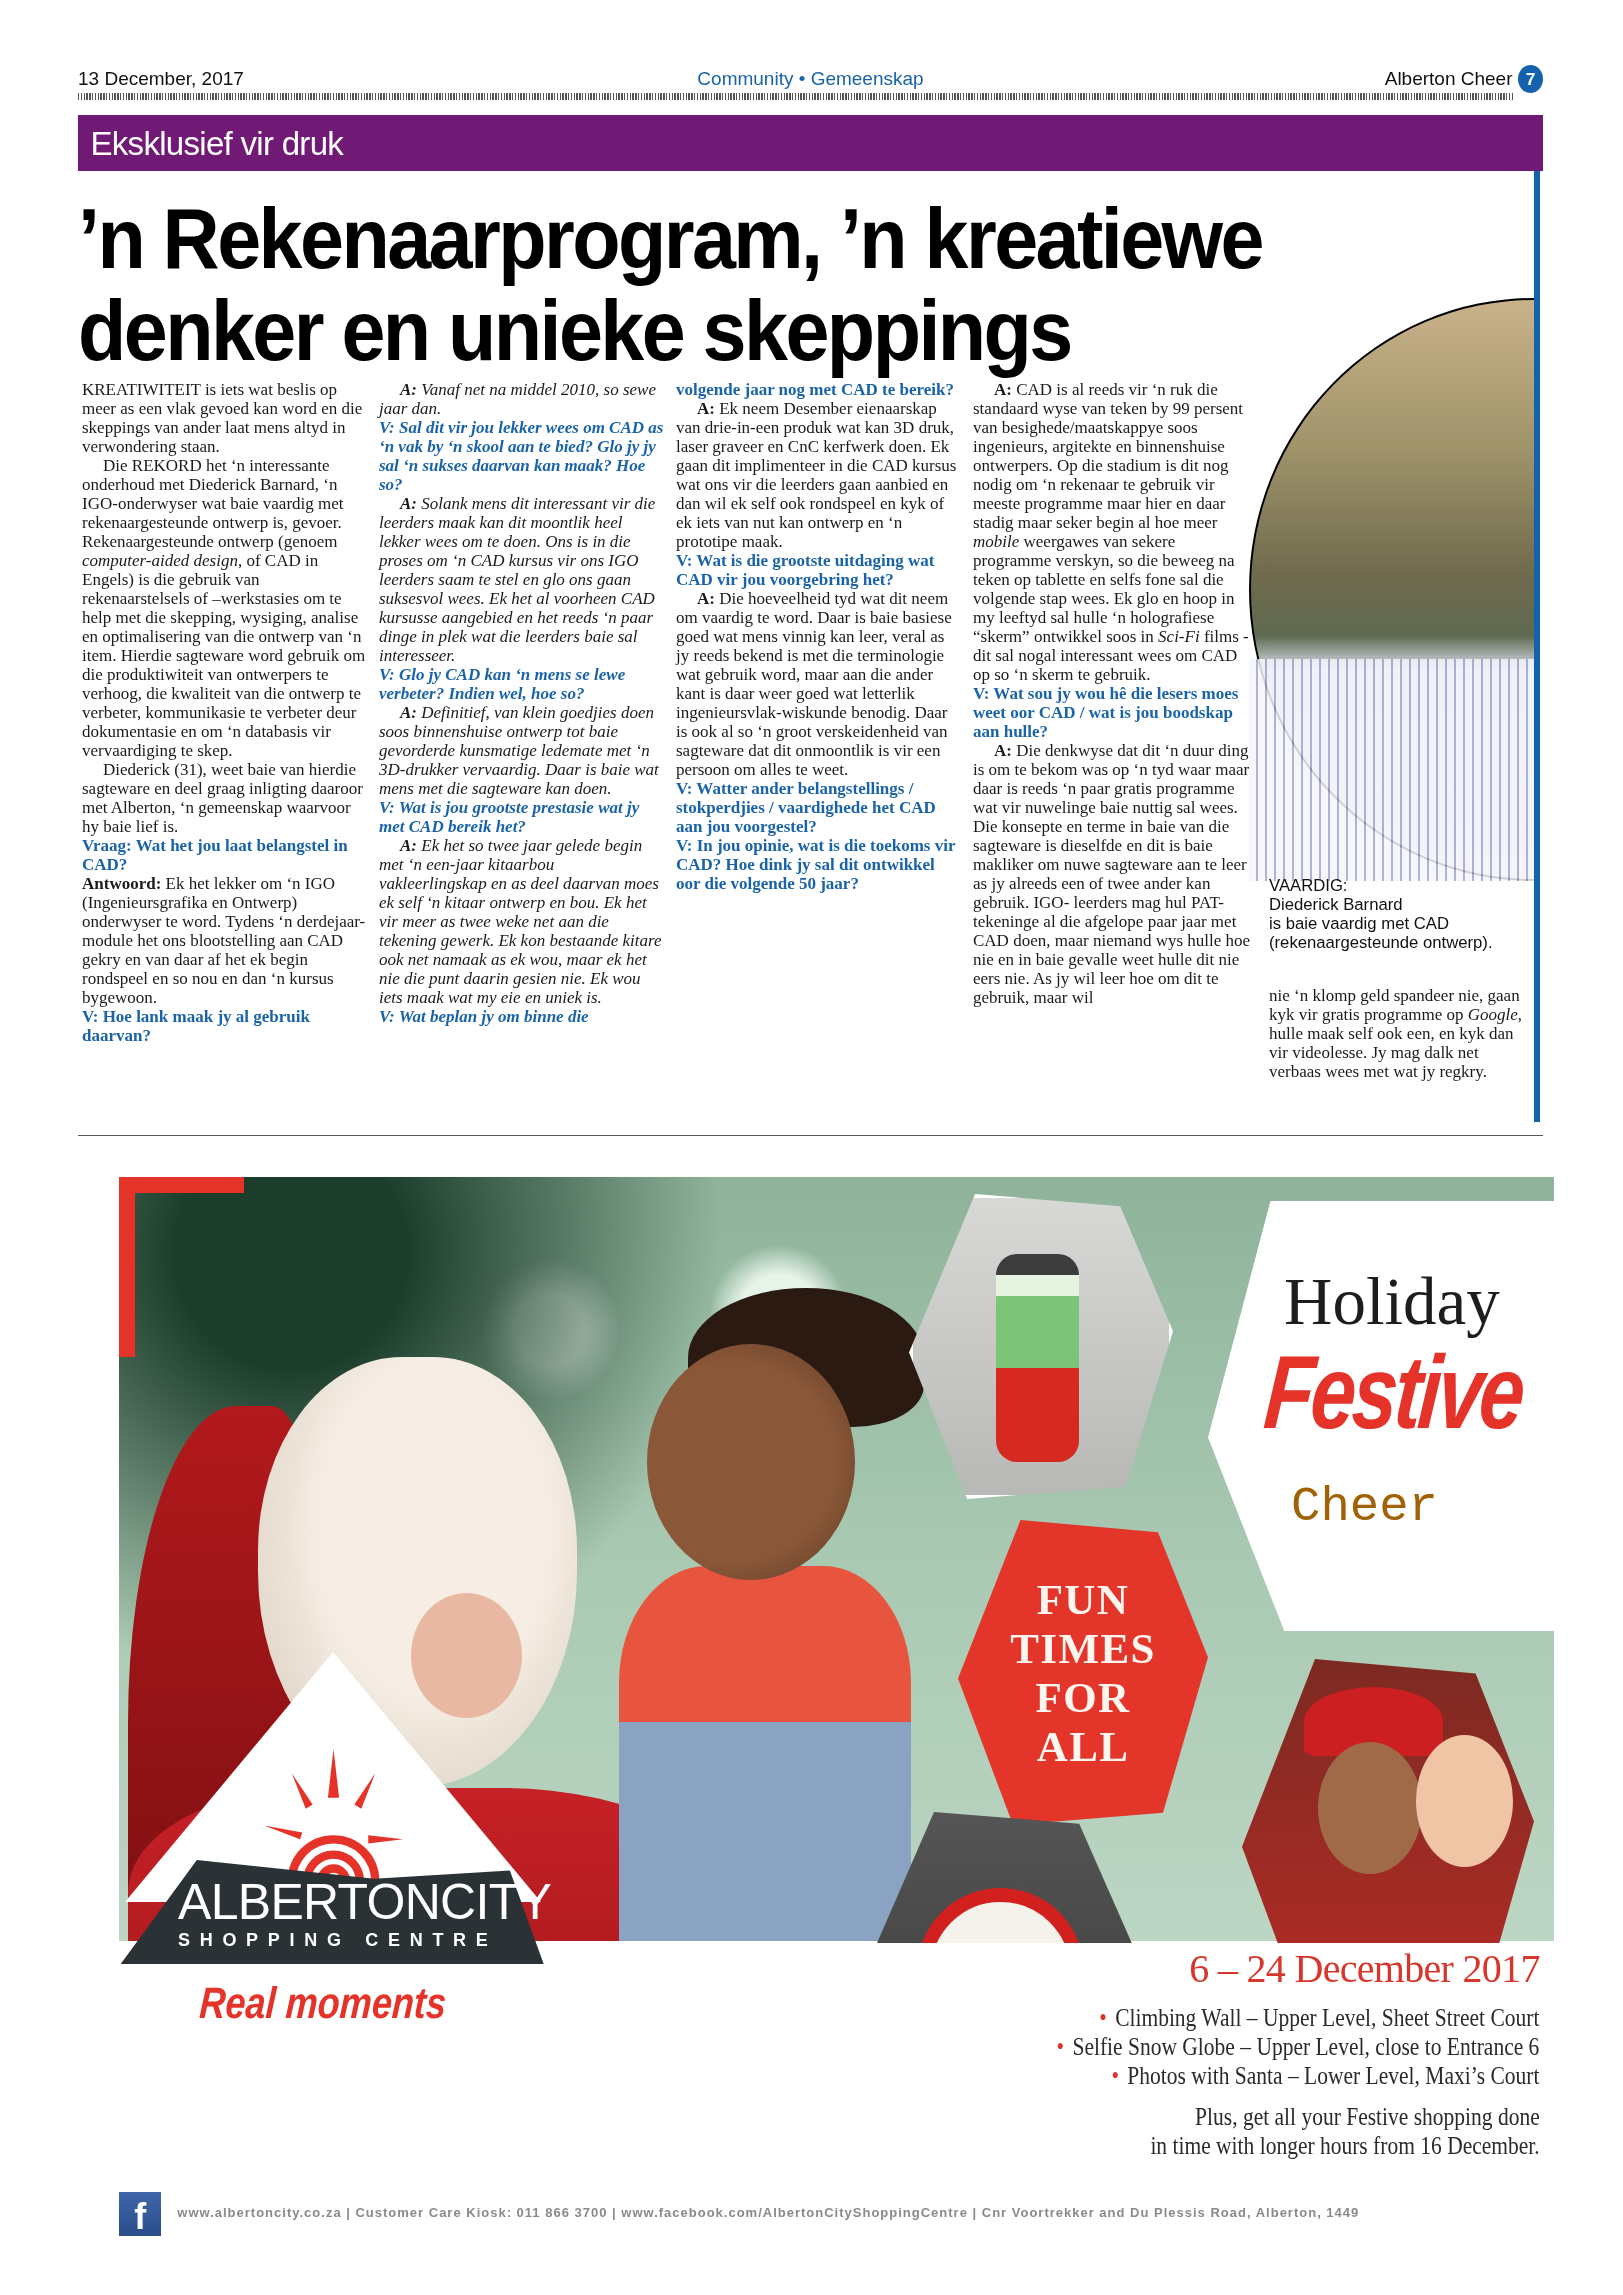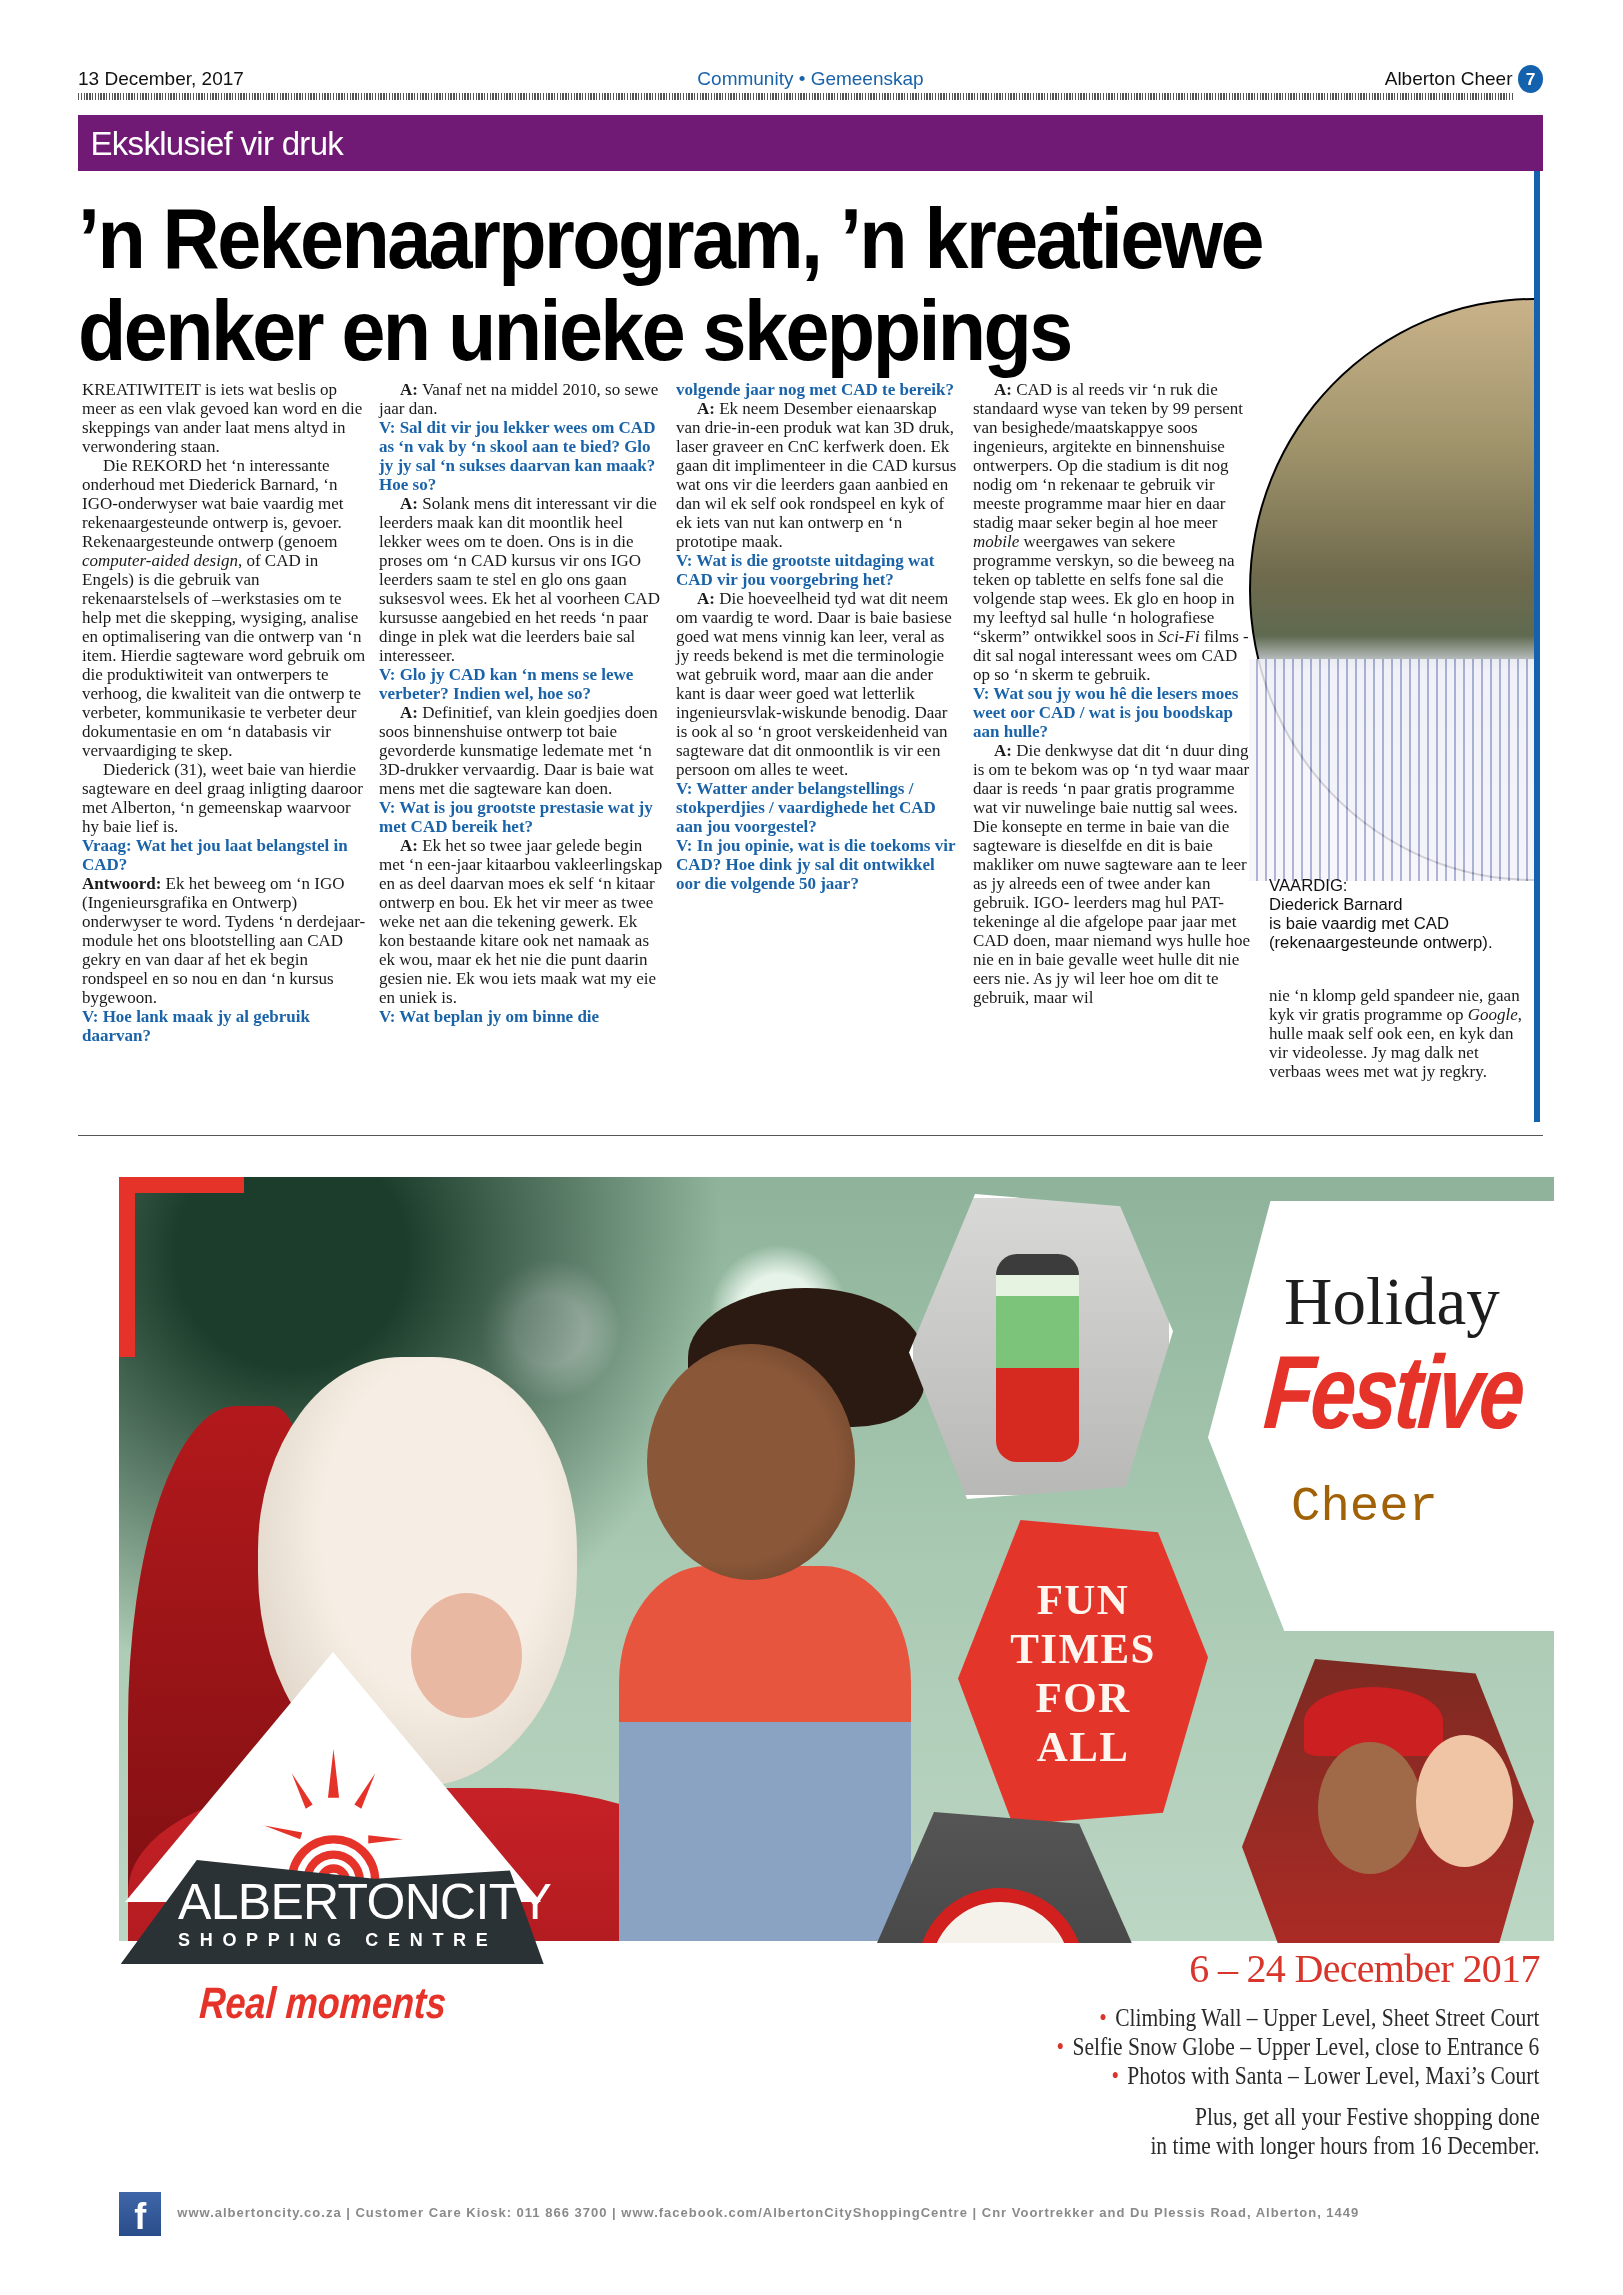--- a/index.html
+++ b/index.html
@@ -25,21 +25,21 @@
      font-size: 86px; line-height: 92px; color: #000; letter-spacing: -2.8px; transform: scaleX(0.92); transform-origin: left top; }
 
   
   .cols { position: absolute; top: 380px; left: 0; }
   .col { position: absolute; width: 285px; font-size: 17px; line-height: 19px; color: #1a1a1a; }
   .col p { margin: 0; }
   .col p.indent { text-indent: 21px; }
   .col .q { color: #1a63a8; font-weight: bold; }
   .col .b { font-weight: bold; }
   .col i { font-style: italic; }
-  #c1 { left: 82px; } #c2 { left: 379px; } #c3 { left: 676px; } #c4 { left: 973px; width: 278px; } 
+  #c1 { left: 82px; } #c2 { left: 379px; font-style: italic; } #c3 { left: 676px; } #c4 { left: 973px; width: 278px; } 
   #c5 { left: 1269px; top: 486px; width: 264px; }
 
   .caption { position: absolute; left: 1269px; top: 876px; width: 264px; font-family: "Liberation Sans", sans-serif; font-size: 16.7px; line-height: 19px; color: #111; }
 
   
   .portrait { position: absolute; left: 1249px; top: 298px; width: 285px; height: 583px; overflow: hidden; }
   .portrait .oval { position: absolute; left: 0; top: 0; width: 569px; height: 583px; border-radius: 50%; border: 2.1px solid #000;
      background:
        radial-gradient(ellipse 62px 76px at 62% 43%, #e7b9a1 0 70%, transparent 72%),
        radial-gradient(ellipse 83px 104px at 62% 40%, #6b5038 0 68%, transparent 70%),
@@ -126,21 +126,21 @@
   <div class="oval"></div>
   <div class="shirt"></div>
 </div>
 
 <div class="cols">
   <div class="col" id="c1">
     <p>KREATIWITEIT is iets wat beslis op meer as een vlak gevoed kan word en die skeppings van ander laat mens altyd in verwondering staan.</p>
     <p class="indent"><span>Die REKORD het ‘n interessante onderhoud met Diederick Barnard, ‘n IGO-onderwyser wat baie vaardig met rekenaargesteunde ontwerp is, gevoer. Rekenaargesteunde ontwerp (genoem</span> <i>computer-aided design</i><span>, of CAD in Engels) is die gebruik van rekenaarstelsels of –werkstasies om te help met die skepping, wysiging, analise en optimalisering van die ontwerp van ‘n item. Hierdie sagteware word gebruik om die produktiwiteit van ontwerpers te verhoog, die kwaliteit van die ontwerp te verbeter, kommunikasie te verbeter deur dokumentasie en om ‘n databasis vir vervaardiging te skep.</span></p>
     <p class="indent">Diederick (31), weet baie van hierdie sagteware en deel graag inligting daaroor met Alberton, ‘n gemeenskap waarvoor hy baie lief is.</p>
     <p class="q">Vraag: Wat het jou laat belangstel in CAD?</p>
-    <p><span class="b">Antwoord:</span><span> Ek het beweeg om ‘n IGO (Ingenieursgrafika en Ontwerp) onderwyser te word. Tydens ‘n derdejaar-module het ons blootstelling aan CAD gekry en van daar af het ek begin rondspeel en so nou en dan ‘n kursus bygewoon.</span></p>
+    <p><span class="b">Antwoord:</span><span> Ek het lekker om ‘n IGO (Ingenieursgrafika en Ontwerp) onderwyser te word. Tydens ‘n derdejaar-module het ons blootstelling aan CAD gekry en van daar af het ek begin rondspeel en so nou en dan ‘n kursus bygewoon.</span></p>
     <p class="q">V: Hoe lank maak jy al gebruik daarvan?</p>
   </div>
 
   <div class="col" id="c2">
     <p class="indent"><span class="b">A:</span><span> Vanaf net na middel 2010, so sewe jaar dan.</span></p>
     <p class="q">V: Sal dit vir jou lekker wees om CAD as ‘n vak by ‘n skool aan te bied? Glo jy jy sal ‘n sukses daarvan kan maak? Hoe so?</p>
     <p class="indent"><span class="b">A:</span><span> Solank mens dit interessant vir die leerders maak kan dit moontlik heel lekker wees om te doen. Ons is in die proses om ‘n CAD kursus vir ons IGO leerders saam te stel en glo ons gaan suksesvol wees. Ek het al voorheen CAD kursusse aangebied en het reeds ‘n paar dinge in plek wat die leerders baie sal interesseer.</span></p>
     <p class="q">V: Glo jy CAD kan ‘n mens se lewe verbeter? Indien wel, hoe so?</p>
     <p class="indent"><span class="b">A:</span><span> Definitief, van klein goedjies doen soos binnenshuise ontwerp tot baie gevorderde kunsmatige ledemate met ‘n 3D-drukker vervaardig. Daar is baie wat mens met die sagteware kan doen.</span></p>
     <p class="q">V: Wat is jou grootste prestasie wat jy met CAD bereik het?</p>

